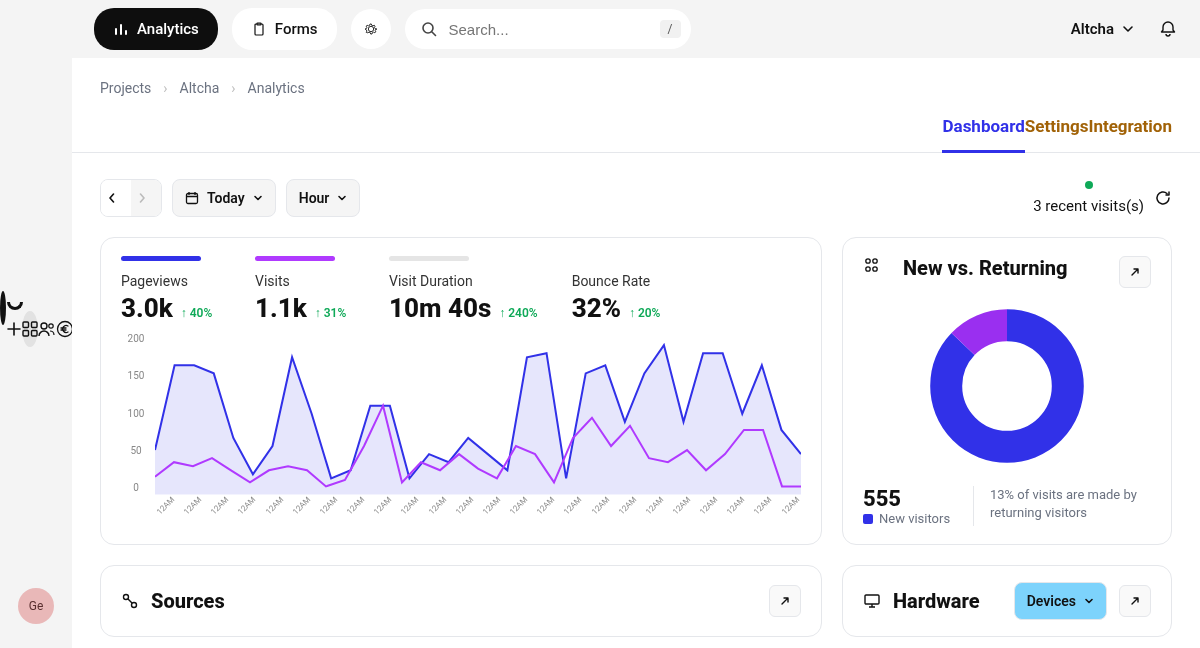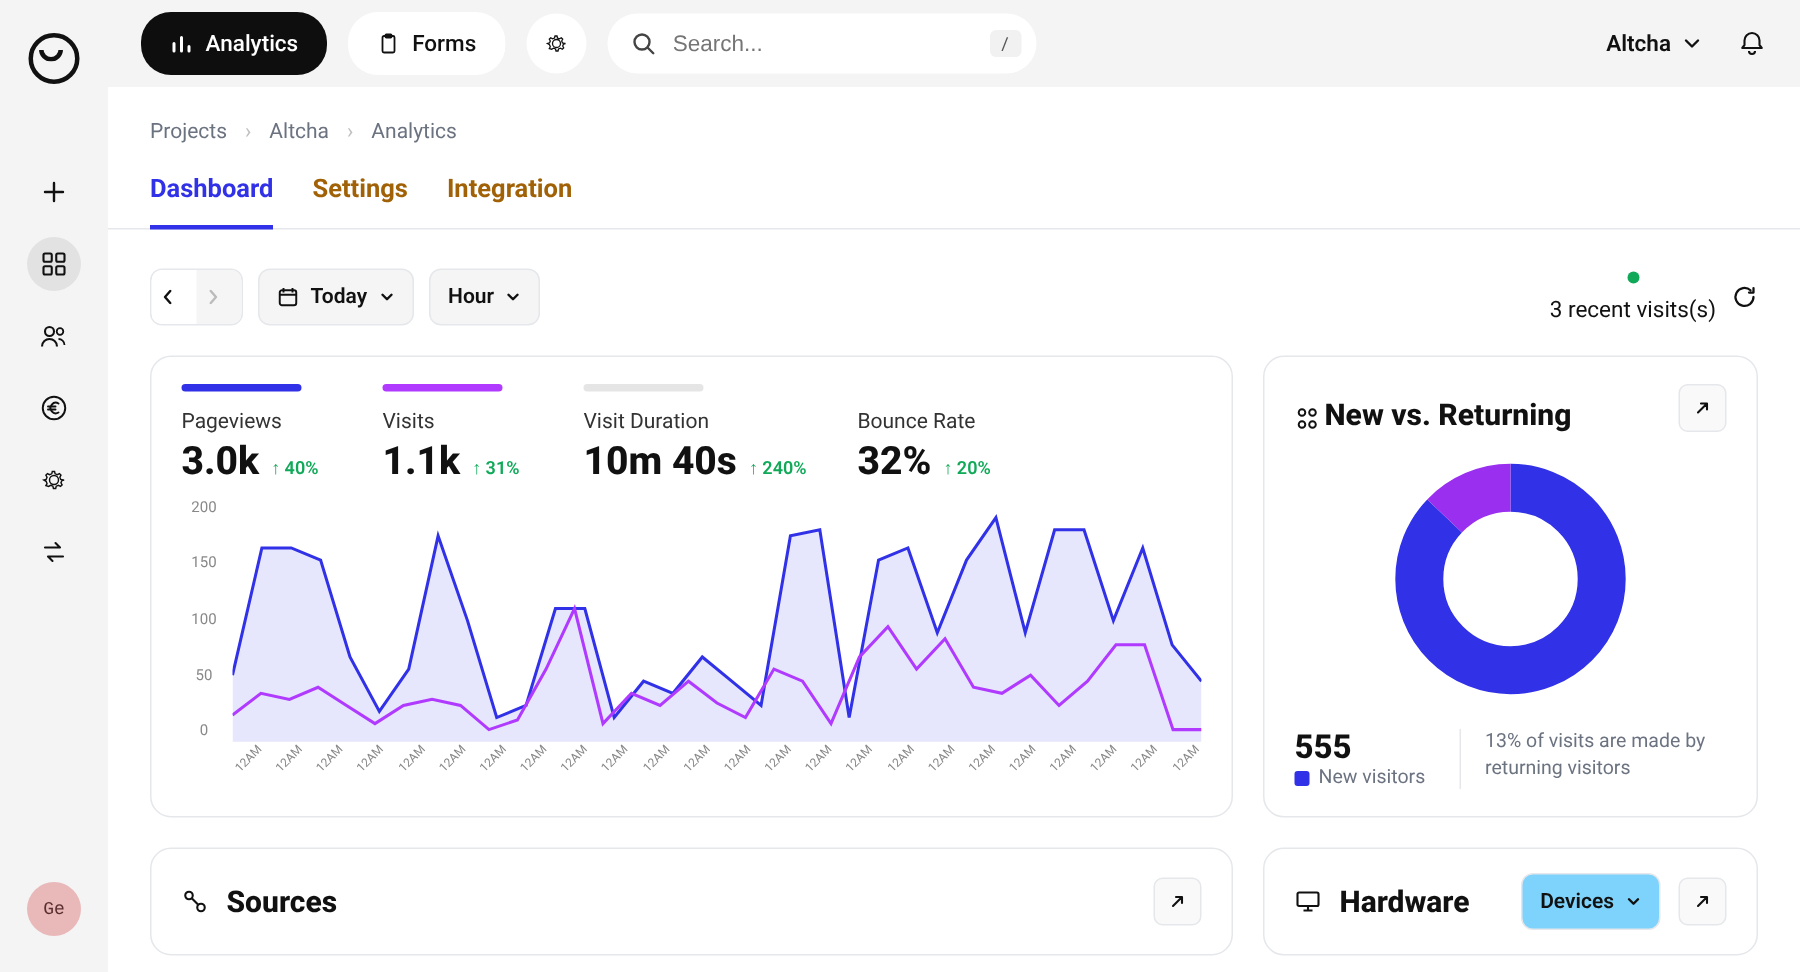--- a/index.html
+++ b/index.html
@@ -11,21 +11,21 @@
   --border-dark:#d1d5db;
   --primary:#3c33ff;
   --purple:#b03aff;
   --accent:#3131e8;
   --green:#0fa958;
 }
 html,body{margin:0;padding:0;font-family:-apple-system,BlinkMacSystemFont,"Segoe UI",Roboto,Helvetica,Arial,sans-serif;font-size:14px;color:var(--text);background:var(--bg);}
 body{width:1200px;height:648px;overflow:hidden;}
 
 
-.rail{position:fixed;left:0;top:0;width:72px;height:648px;background:var(--bg);display:flex;flex-direction:column;align-items:center;padding-top:22px;box-sizing:border-box;font-family:Liberation Mono, monospace;}
+.rail{position:fixed;left:0;top:0;width:72px;height:648px;background:var(--bg);display:flex;flex-direction:row;align-items:center;padding-top:22px;box-sizing:border-box;}
 .logo{width:28px;height:28px;border:3px solid #111;border-radius:50%;position:relative;margin-bottom:54px;}
 .logo::after{content:"";position:absolute;width:10px;height:5px;border:3px solid #111;border-top:none;border-radius:0 0 10px 10px;left:4px;top:8px;}
 .rail-btn{width:36px;height:36px;border-radius:50%;display:flex;align-items:center;justify-content:center;margin-bottom:12px;color:#111;cursor:pointer;font-size:18px;}
 .rail-btn.active{background:#e2e2e2;}
 .avatar{width:36px;height:36px;border-radius:50%;background:#e9b8b8;color:#5a2f2f;font-size:12px;display:flex;align-items:center;justify-content:center;position:absolute;bottom:24px;left:18px;}
 
 
 .app{position:absolute;left:72px;top:0;width:1128px;height:648px;display:flex;flex-direction:column;}
 .topbar{height:58px;display:flex;align-items:center;padding:0 22px;gap:14px;box-sizing:border-box;}
 .pill{height:40px;border-radius:20px;background:#fff;display:flex;align-items:center;gap:8px;padding:0 18px;font-size:15px;font-weight:500;cursor:pointer;border:1px solid transparent;}
@@ -38,21 +38,21 @@
 .topright{margin-left:auto;display:flex;align-items:center;gap:24px;font-size:15px;font-weight:600;}
 .acct{display:flex;align-items:center;gap:8px;cursor:pointer;}
 .bell{width:20px;height:20px;cursor:pointer;}
 
 
 .panel{flex:1;background:#fff;margin-left:0;overflow:hidden;}
 .crumbs{display:flex;align-items:center;gap:12px;color:var(--muted);font-size:14px;padding:22px 28px 14px;}
 .crumbs span.link{cursor:pointer;}
 .crumbs .sep{color:#c0c0c0;}
 .crumbs .current{color:var(--muted);}
-.tabs{display:flex;gap:26px;border-bottom:1px solid var(--border);padding:0 28px;}
+.tabs{display:flex;border-bottom:1px solid var(--border);padding:0 28px;justify-content:flex-end;}
 .tab{padding:6px 0 14px;font-size:17px;font-weight:700;color:#a16207;cursor:pointer;border-bottom:3px solid transparent;margin-bottom:-1px;}
 .tab.active{color:var(--accent);border-bottom-color:var(--accent);}
 
 .content{padding:26px 28px;display:flex;flex-direction:column;gap:20px;}
 .toolbar{display:flex;align-items:center;gap:10px;}
 .segbtn{display:flex;border:1px solid var(--border);border-radius:8px;overflow:hidden;background:#fff;}
 .segbtn button{width:30px;height:36px;border:none;background:#f5f5f5;cursor:pointer;font-size:16px;color:#222;}
 .segbtn button:first-child{background:#fff;}
 .segbtn button:disabled{color:#bbb;cursor:default;}
 .drop{height:36px;border:1px solid var(--border);border-radius:8px;background:#f5f5f5;padding:0 12px;display:flex;align-items:center;gap:8px;font-weight:600;cursor:pointer;font-size:14px;}
@@ -73,21 +73,21 @@
 .metric .value{font-size:26px;font-weight:800;display:flex;align-items:baseline;gap:8px;white-space:nowrap;}
 .delta{font-size:12px;color:var(--green);font-weight:600;}
 .chart{position:relative;height:180px;margin-top:10px;}
 .yaxis{position:absolute;left:0;top:0;bottom:20px;width:30px;display:flex;flex-direction:column;justify-content:space-between;font-size:10px;color:#888;text-align:center;}
 .plot{position:absolute;left:34px;right:0;top:0;bottom:20px;}
 .xaxis{position:absolute;left:34px;right:0;bottom:-6px;display:flex;justify-content:space-between;font-size:8px;color:#888;}
 .xaxis span{transform:rotate(-45deg);transform-origin:left top;white-space:nowrap;}
 
 
 .donut-card{padding:18px 20px;}
-.card-head{display:flex;align-items:flex-end;gap:2px;margin-bottom:18px;}
+.card-head{display:flex;align-items:flex-start;gap:22px;margin-bottom:18px;}
 .card-head h3{margin:0;font-size:20px;font-weight:800;flex:1;}
 .sqbtn{width:30px;height:30px;border:1px solid var(--border);border-radius:6px;display:flex;align-items:center;justify-content:center;cursor:pointer;font-size:14px;background:#f9f9f9;}
 .donut{width:160px;height:160px;margin:0 auto 16px;}
 .donut-foot{display:flex;gap:16px;border-top:0 solid var(--border);padding-top:4px;}
 .donut-foot .col:first-child{flex:0 0 110px;border-right:1px solid var(--border);}
 .donut-foot .big{font-size:22px;font-weight:800;}
 .donut-foot .sub{font-size:13px;color:var(--muted);display:flex;align-items:center;gap:6px;}
 .sq{width:10px;height:10px;background:var(--accent);border-radius:2px;display:inline-block;}
 .donut-foot .note{font-size:13px;color:var(--muted);line-height:1.4;}
 

